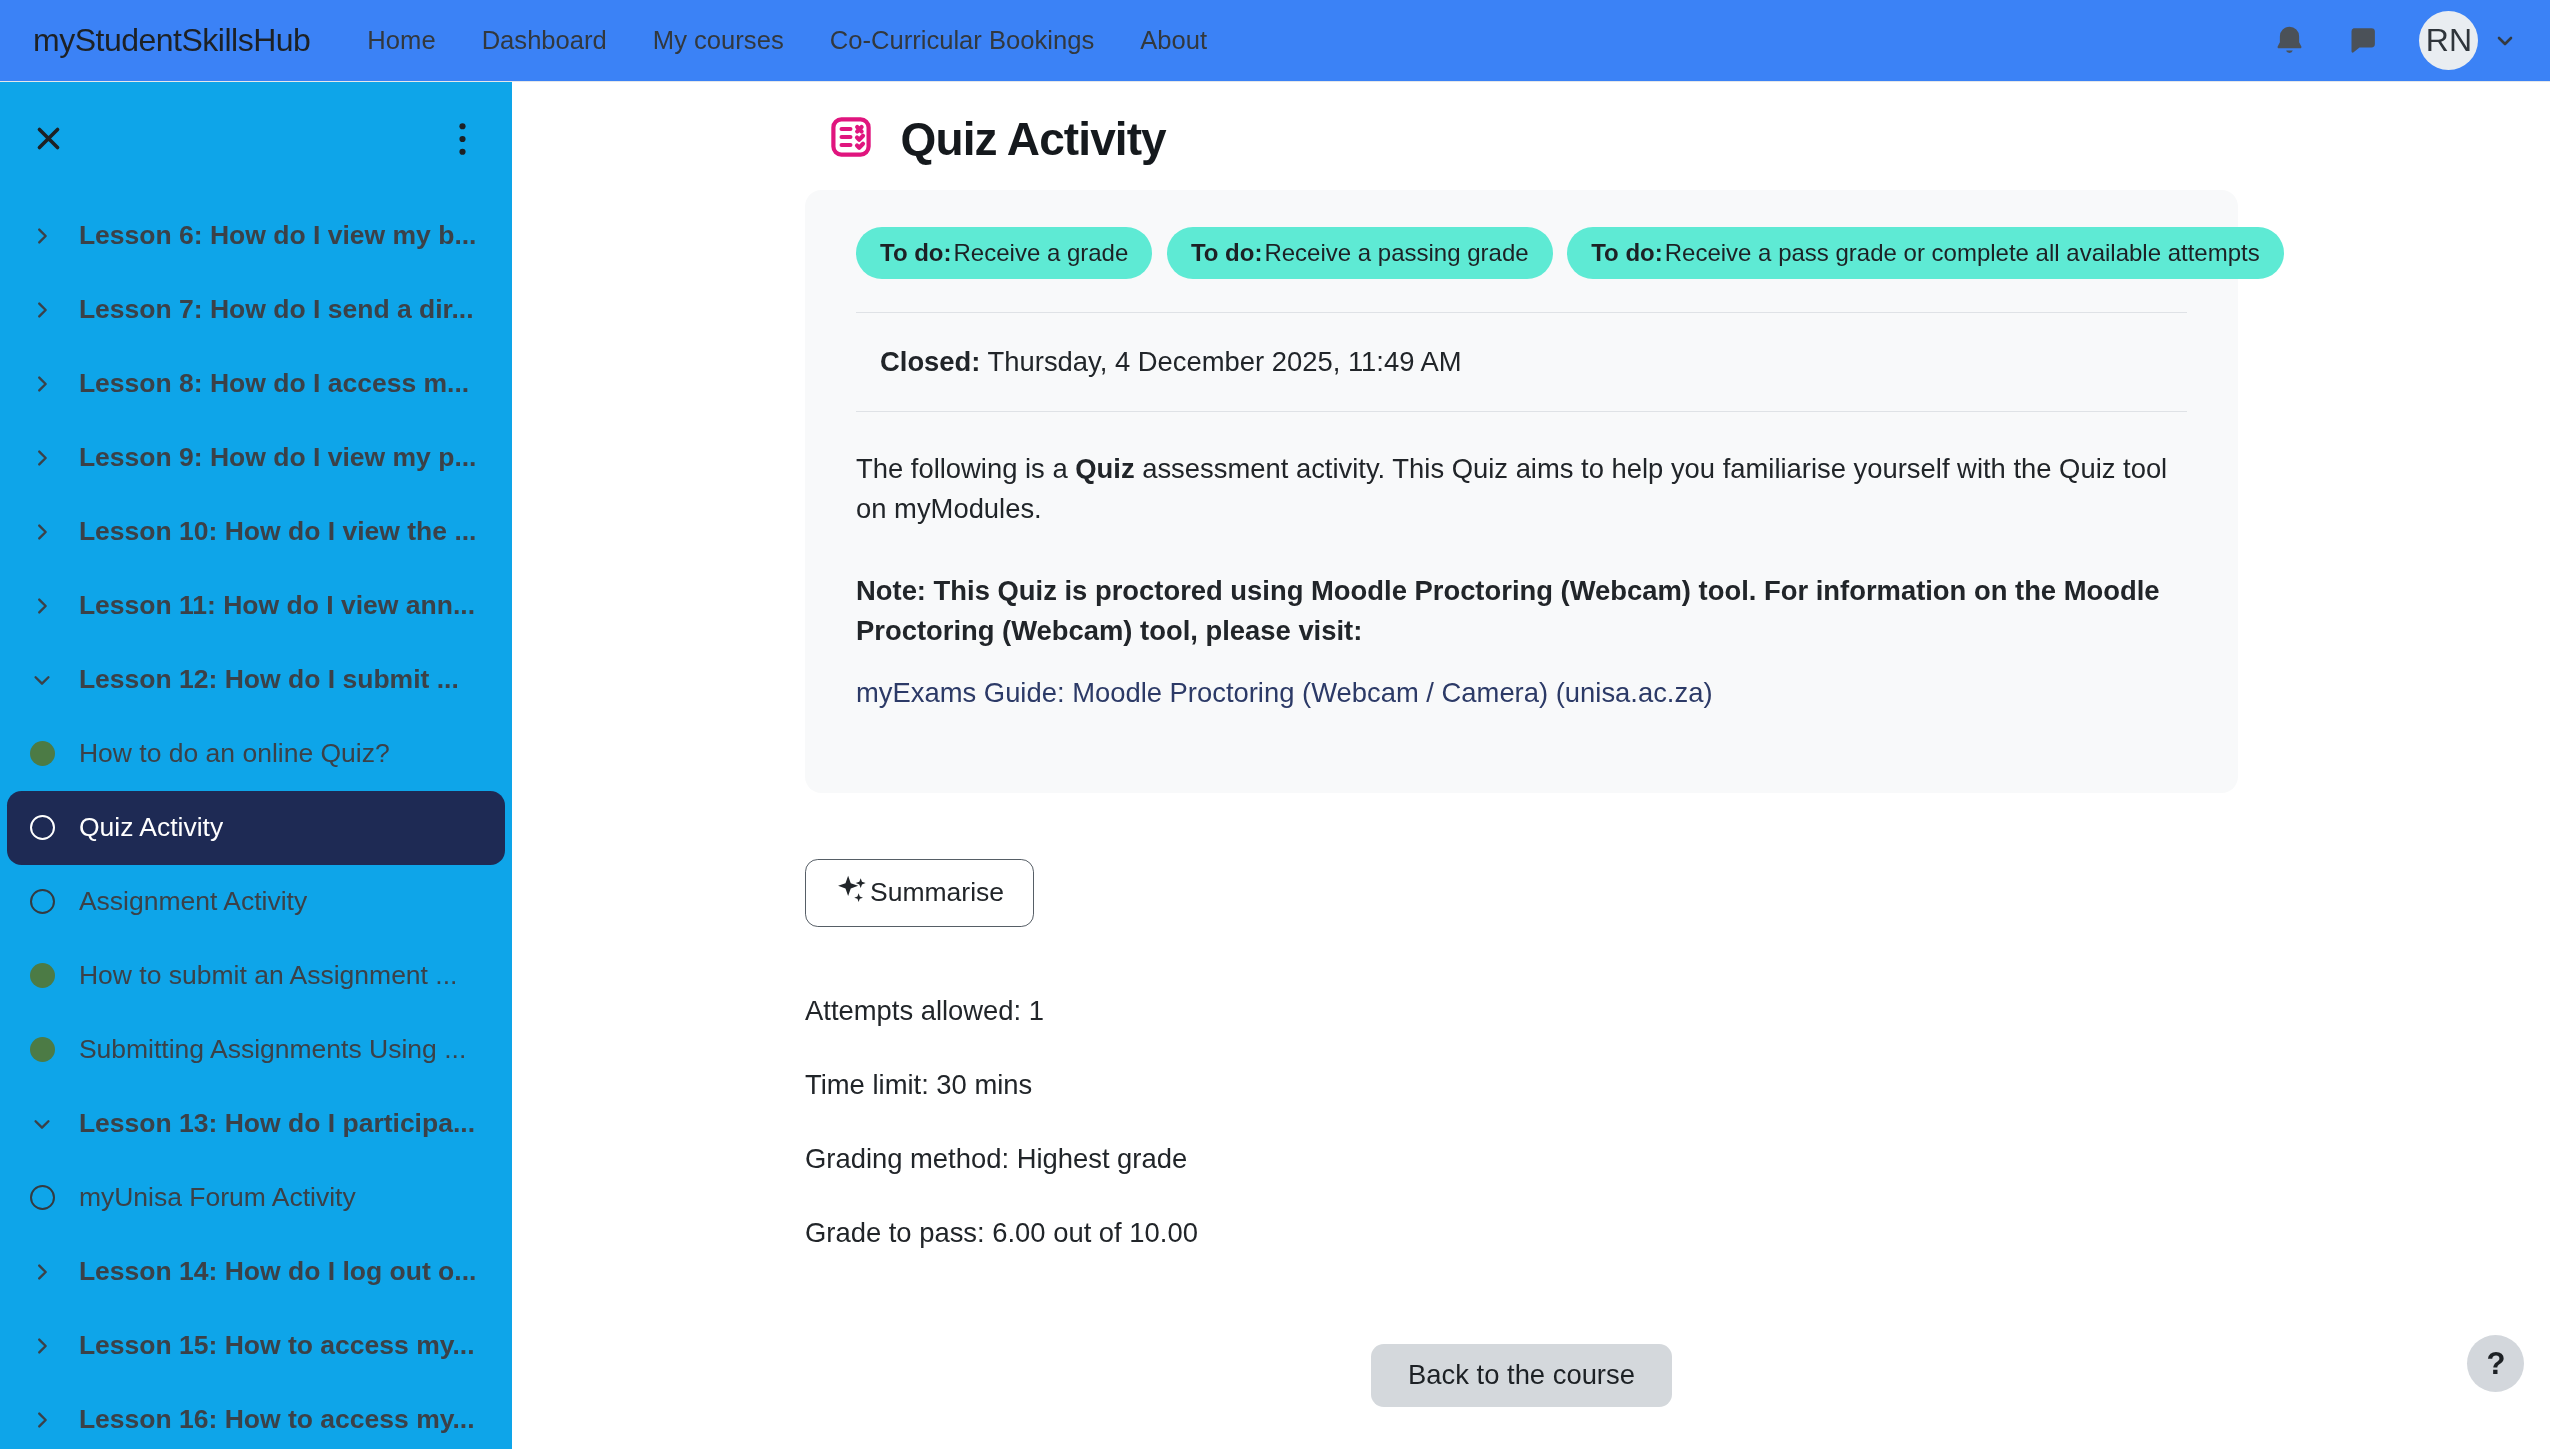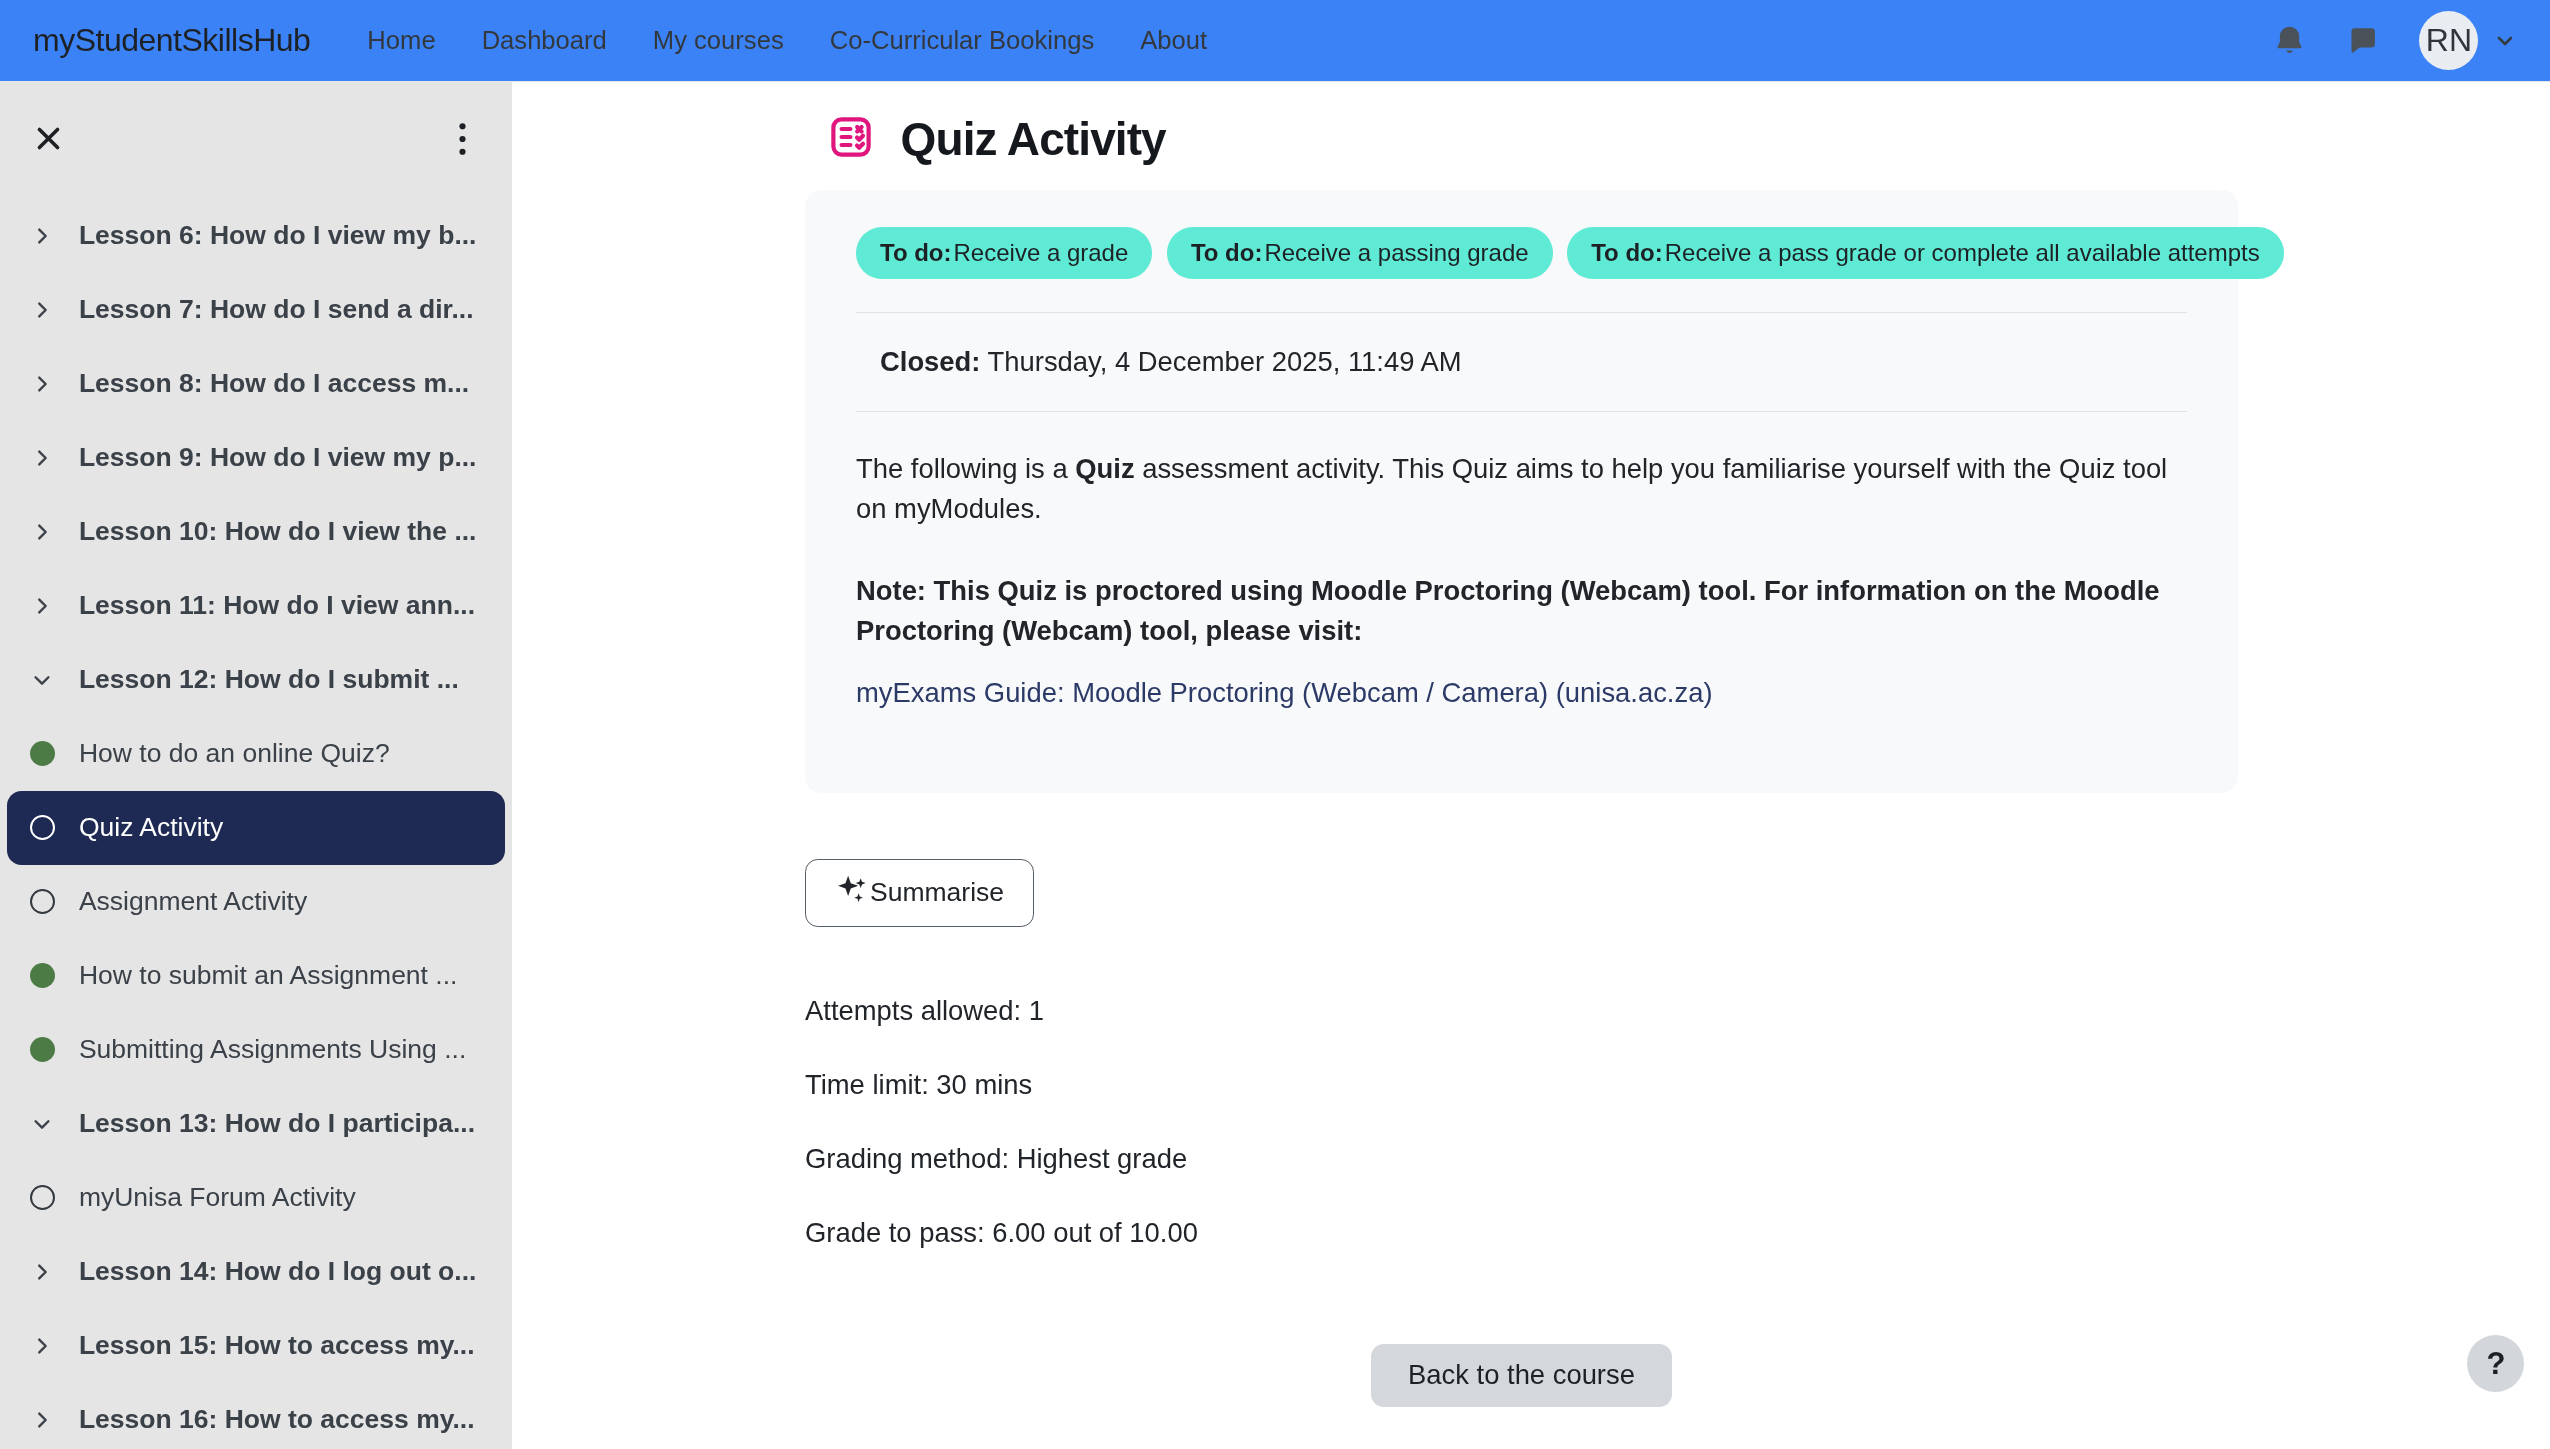--- a/index.html
+++ b/index.html
@@ -15,21 +15,21 @@
   .nav-right { margin-left: auto; display: flex; align-items: center; gap: 40px; }
   .icon-btn { display: flex; align-items: center; justify-content: center; cursor: pointer; }
   .avatar-group { display: flex; align-items: center; gap: 14.6px; cursor: pointer; }
   .avatar { width: 59px; height: 59px; border-radius: 50%; background: #e9edf1;
             color: #2f353b; font-size: 32px; display: flex; align-items: center; justify-content: center; }
 
   
   .layout { display: flex; height: 1367px; }
 
   
-  .sidebar { width: 512px; background: #e5e5e5; flex: none; display: flex; flex-direction: column; }
+  .sidebar { width: 512px; background: #0ea5e9; flex: none; display: flex; flex-direction: column; }
   .sidebar-header { height: 113px; flex: none; display: flex; align-items: center;
                     justify-content: space-between; padding: 0 44px 0 33px; }
   .sidebar-list { flex: 1; overflow: hidden; padding: 3.7px 7.3px 0; }
   .row { height: 74px; display: flex; align-items: center; gap: 24px;
          padding: 0 16.5px 0 22px; border-radius: 14.6px; cursor: pointer; }
   .row .icon-cell { width: 25.6px; flex: none; display: flex; align-items: center; justify-content: center; }
   .row .label { font-size: 26.5px; color: #3b4148; white-space: nowrap; overflow: hidden; }
   .row.lesson .label { font-weight: bold; }
   .dot-done { width: 25px; height: 25px; border-radius: 50%; background: #4c7b45; }
   .dot-open { width: 25px; height: 25px; border-radius: 50%; border: 2.7px solid #343a40; background: transparent; }

